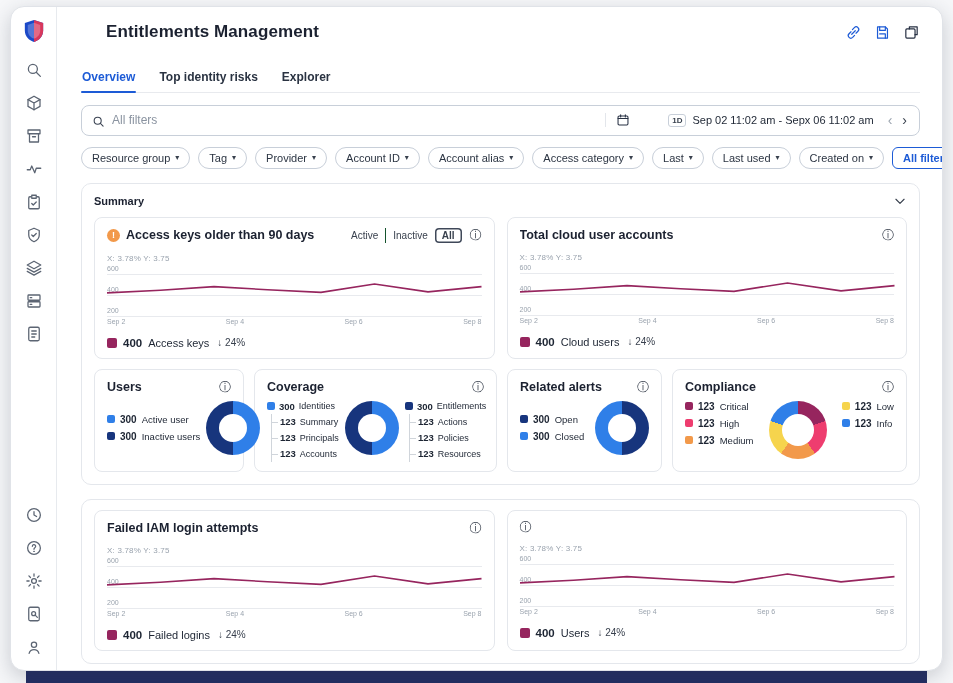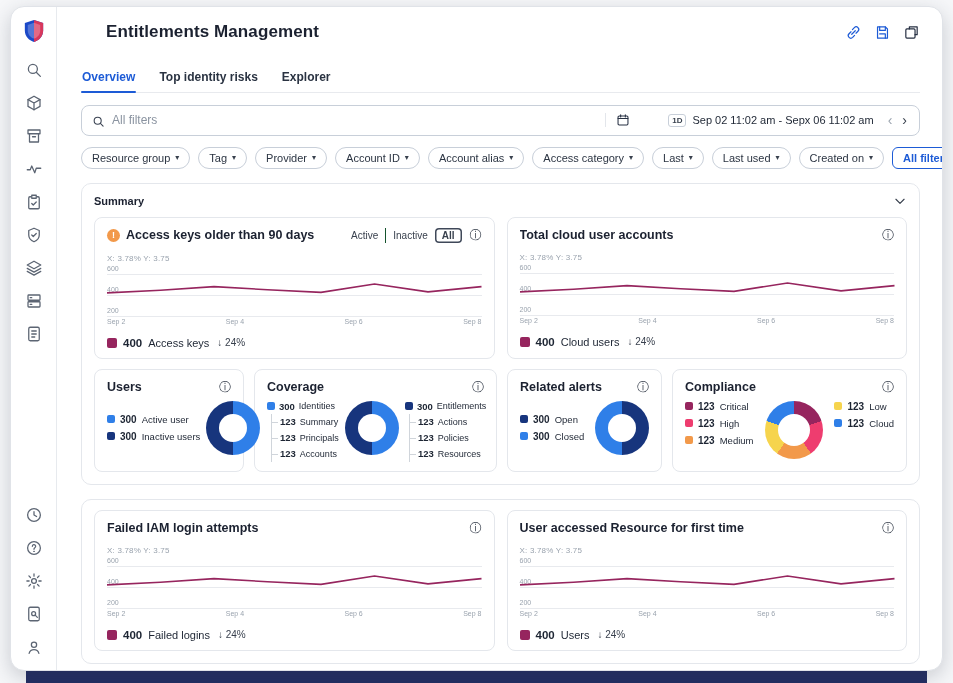--- a/index.html
+++ b/index.html
@@ -494,21 +494,21 @@
               <div class="donut lg" style="background: conic-gradient(rgb(150, 37, 94) 0deg, rgb(150, 37, 94) 72deg, rgb(238, 61, 111) 72deg, rgb(238, 61, 111) 144deg, rgb(242, 153, 74) 144deg, rgb(242, 153, 74) 216deg, rgb(246, 212, 77) 216deg, rgb(246, 212, 77) 288deg, rgb(47, 127, 232) 288deg, rgb(47, 127, 232) 360deg);"></div>
               <div class="mini-legend">
                 <div class="ml-item">
                     <span class="sw sm" style="background: rgb(246, 212, 77);"></span>
                     <b>123</b>
                     <span>Low</span>
                   </div>
                 <div class="ml-item">
                     <span class="sw sm" style="background: rgb(47, 127, 232);"></span>
                     <b>123</b>
-                    <span>Cloud</span>
+                    <span>Info</span>
                   </div>
               </div>
             </div>
           </article>
         </div>
       </section>
 
       <section class="panel">
 
         <div class="line-grid">
@@ -546,23 +546,20 @@
             <div class="legend">
               <span class="sw" style="background: rgb(150, 37, 94);"></span>
               <b>400</b>
               <span>Failed logins</span>
               <span class="delta">↓ 24%</span>
             </div>
           </article>
 
           <article class="card">
             <div class="card-head">
-              <div class="ch-left">
-                <span class="card-title">User accessed Resource for first time</span>
-              </div>
               <div class="ch-right">
                 <span class="info">ⓘ</span>
               </div>
             </div>
             <div class="xy">X: 3.78%   Y: 3.75</div>
             <div class="linechart">
                 <div class="gridline" style="top:6px">
                   <span>600</span>
                 </div>
                 <div class="gridline" style="top:27px">

